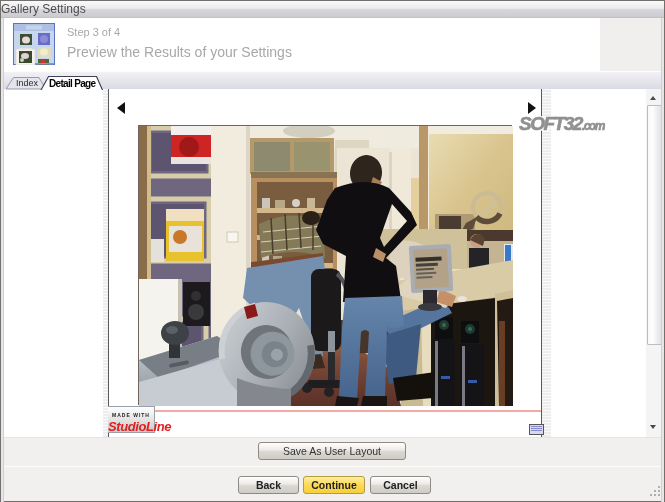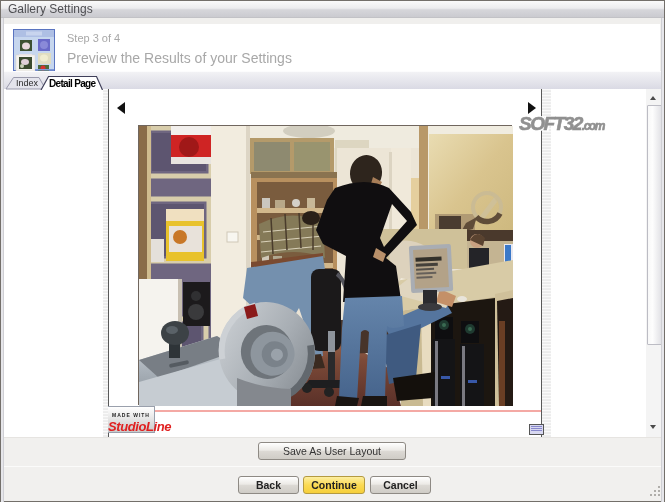--- a/index.html
+++ b/index.html
@@ -1,21 +1,21 @@
 <!DOCTYPE html>
 <html><head>
 <meta charset="utf-8">
 <style>
 * { margin:0; padding:0; box-sizing:border-box; }
 html,body { width:665px; height:502px; overflow:hidden; font-family:"Liberation Sans",sans-serif; }
 #dlg { position:absolute; left:0; top:0; width:665px; height:502px; background:#f0efed; border:1px solid #736f6a; }
 #titlebar { position:absolute; left:0px; top:0px; width:663px; height:17px;
   background:linear-gradient(#fafafa,#ececee 45%,#d6d6da 55%,#cbcbd0);
-  border-bottom:1px solid #c2c2c6; color:#4e4e52; font-size:12px; line-height:16px; padding-left:7px; }
-#header { position:absolute; left:0px; top:23px; width:659px; height:54px; background:#fff; }
+  border-bottom:1px solid #c2c2c6; color:#4e4e52; font-size:12px; line-height:16px; }
+#header { position:absolute; left:0px; top:17px; width:599px; height:54px; background:#fff; }
 #thumb { position:absolute; left:12px; top:5px; width:42px; height:42px; }
 .step1 { position:absolute; left:66px; top:8px; color:#a8a8a8; font-size:11px; }
 .step2 { position:absolute; left:66px; top:26px; color:#a8a8a8; font-size:14px; }
 #tabstrip { position:absolute; left:0px; top:70px; width:663px; height:18px; z-index:5;
   background:linear-gradient(#f2f2f5,#dadae4); border-top:1px solid #fcfcfd; }
 #contentline { position:absolute; left:0px; top:87px; width:663px; height:1px; background:#8e8ea4; }
 #content { position:absolute; left:0px; top:88px; width:663px; height:348px; background:#ffffff; overflow:hidden; }
 
 .stripes { position:absolute; top:0; height:348px; width:8px;
   background:repeating-linear-gradient(#fefefe 0px, #f6f6f6 1px, #e6e6e6 2px, #f2f2f2 3px); }

